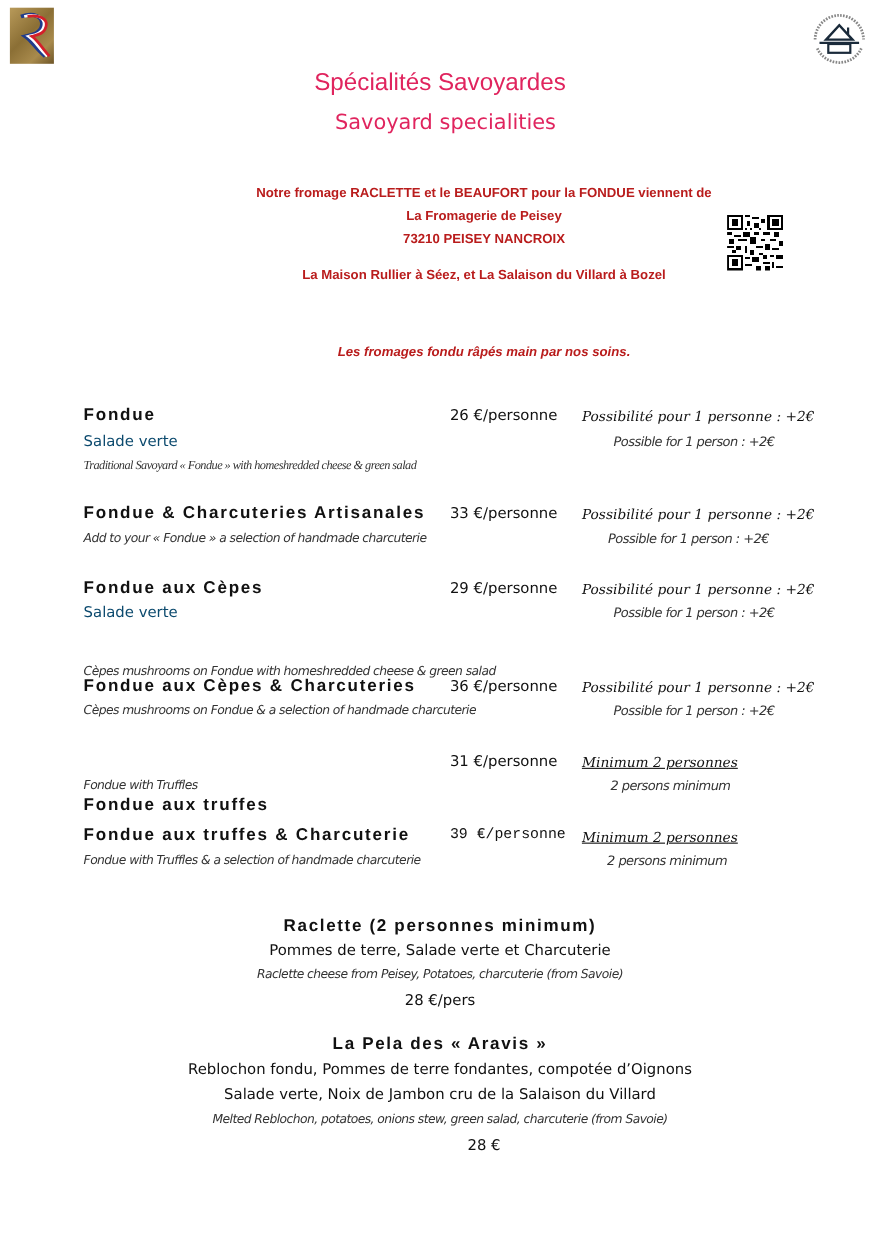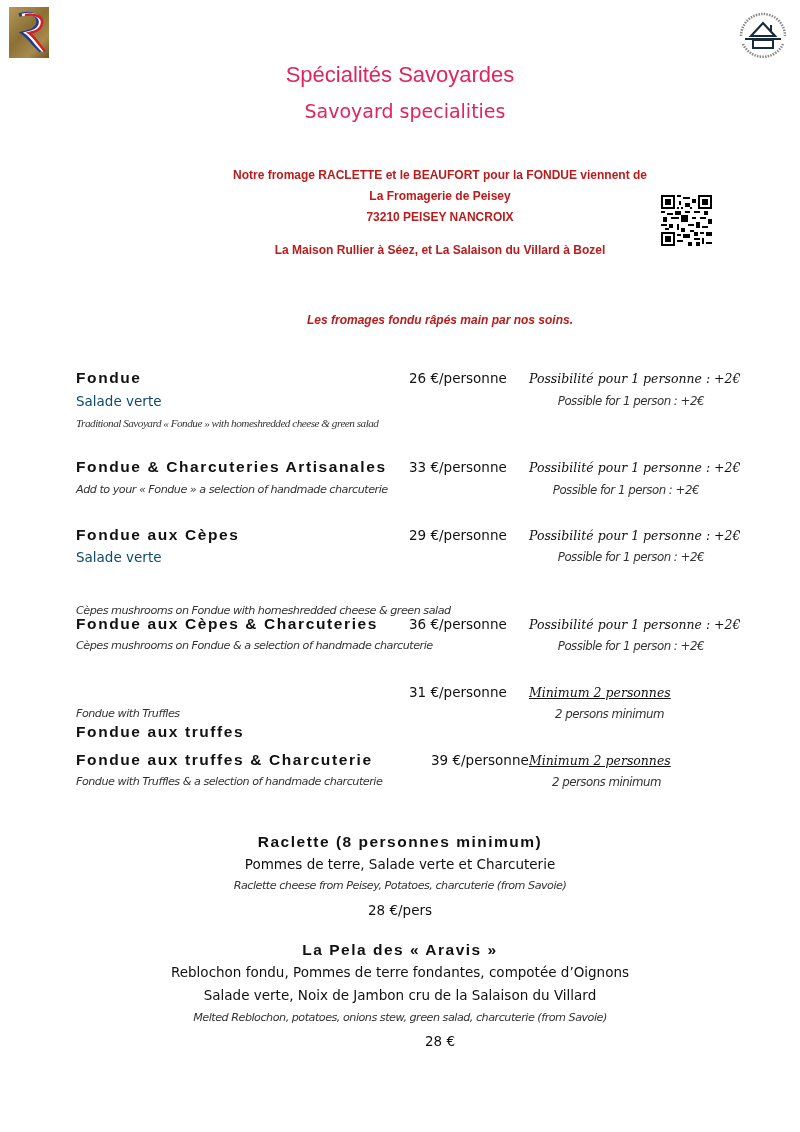--- a/index.html
+++ b/index.html
@@ -162,28 +162,28 @@
 <div>
   <div class="abs item-name" style="top:683px;margin-top:40px;">Fondue aux truffes</div>
   <div class="abs item-price" style="left:409px;top:684px;">31 €/personne</div>
   <div class="abs note-fr u" style="left:529px;top:685px;">Minimum 2 personnes</div>
   <div class="abs item-desc" style="top:707px;">Fondue with Truffles</div>
   <div class="abs note-en" style="left:530px;width:134px;top:707px;">2 persons minimum</div>
 </div>
 
 <div>
   <div class="abs item-name" style="top:751px;">Fondue aux truffes &amp; Charcuterie</div>
-  <div class="abs item-price" style="left:431px;top:752px;">39 €/personne</div>
+  <div class="abs item-price" style="left:409px;top:752px;font-family:Liberation Mono, monospace;">39 €/personne</div>
   <div class="abs note-fr u" style="left:529px;top:753px;">Minimum 2 personnes</div>
   <div class="abs item-desc" style="top:775px;">Fondue with Truffles &amp;  a selection of handmade charcuterie</div>
   <div class="abs note-en" style="left:527px;width:134px;top:775px;">2 persons minimum</div>
 </div>
 
 <div>
-  <div class="abs center-block c-title" style="top:833px;">Raclette (8 personnes minimum)</div>
+  <div class="abs center-block c-title" style="top:833px;">Raclette (2 personnes minimum)</div>
   <div class="abs center-block c-line" style="top:856px;">Pommes de terre, Salade verte et Charcuterie</div>
   <div class="abs center-block c-desc" style="top:879px;">Raclette cheese from Peisey, Potatoes, charcuterie (from Savoie)</div>
   <div class="abs center-block c-line" style="top:902px;">28 €/pers</div>
 </div>
 
 <div>
   <div class="abs center-block c-title" style="top:941px;">La Pela des « Aravis »</div>
   <div class="abs center-block c-line" style="top:964px;">Reblochon fondu, Pommes de terre fondantes, compotée d’Oignons</div>
   <div class="abs center-block c-line" style="top:987px;">Salade verte, Noix de Jambon cru de la Salaison du Villard</div>
   <div class="abs center-block c-desc" style="top:1011px;">Melted Reblochon, potatoes, onions stew, green salad, charcuterie (from Savoie)</div>

